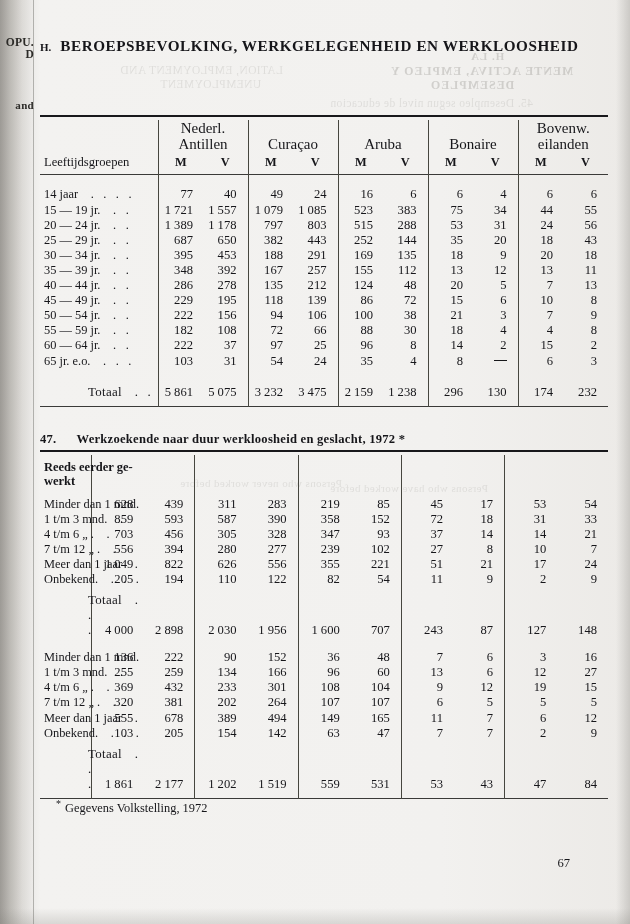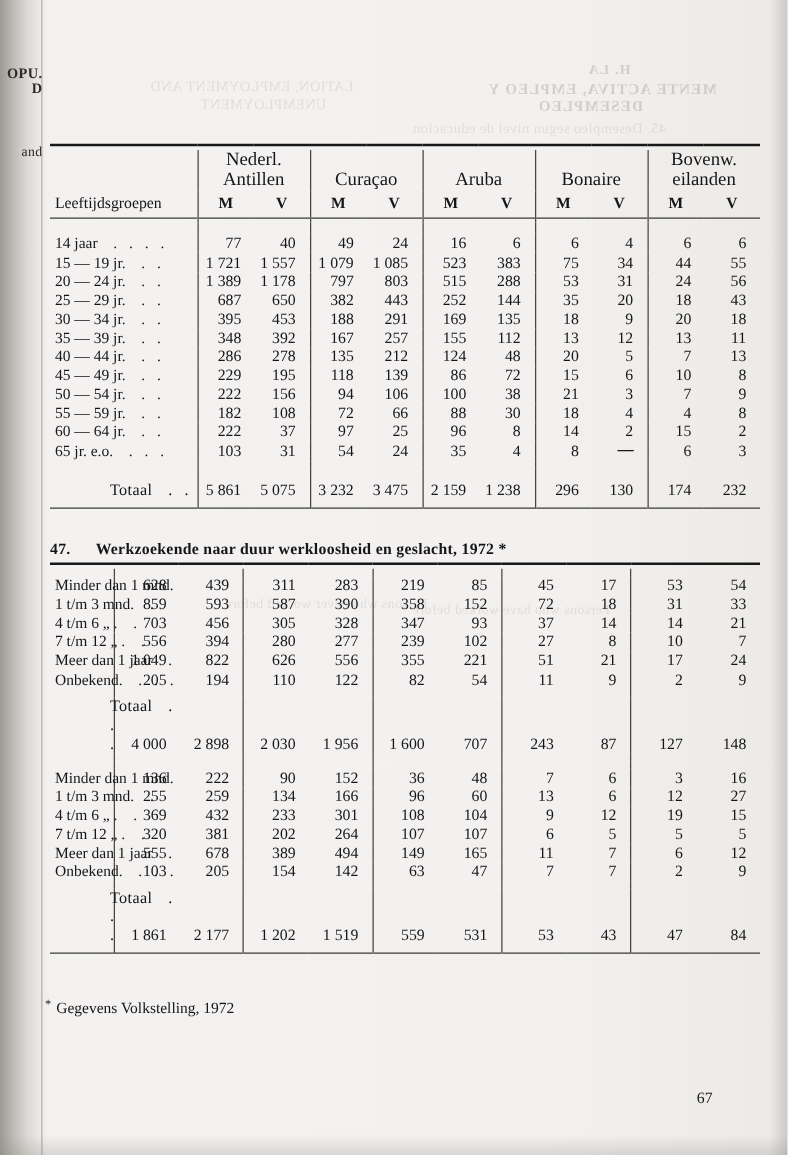--- a/index.html
+++ b/index.html
@@ -38,25 +38,24 @@
     pointer-events:none;
   }
 
   
   .sliver{
     position:absolute;left:0;width:34px;
     font-family:"Liberation Serif",serif;
     font-weight:700;color:#2c2b28;
     text-align:right;padding-right:3px;
     letter-spacing:.3px;
-    margin-top:17px;
   }
   .sliver.l1{top:36px;font-size:11.5px;}
   .sliver.l2{top:48px;font-size:11.5px;}
-  .sliver.l3{top:99px;font-size:11px;font-weight:400;}
+  .sliver.l3{top:99px;font-size:11px;font-weight:700;}
 
   
   .bleed{
     position:absolute;
     color:#8d8b86;
     opacity:.32;
     transform:scaleX(-1);
     font-weight:700;
     letter-spacing:1px;
     pointer-events:none;
@@ -143,28 +142,27 @@
   .blockhead td{
     font-size:12.5px;font-weight:700;line-height:1.14;
     padding-left:4px;padding-top:5px;padding-bottom:2px;
     white-space:nowrap;
   }
 
   .dash{display:inline-block;width:13px;border-bottom:1.6px solid #17171a;
         vertical-align:.28em;}
 
   .footnote{
-    position:absolute;left:0;top:798px;font-size:12.4px;
+    position:absolute;left:20px;top:798px;font-size:12.4px;
   }
   .footnote .star{font-size:10px;vertical-align:.45em;margin-right:4px;}
 
   .pageno{
     position:absolute;right:42px;top:856px;
     font-size:12.6px;
-    margin-top:15px;
   }
 
   .t46 .c-stub{width:118px;}
   .t46 .c-n{width:45px;}
 </style>
 </head>
 <body>
 
 <div class="page">
   <div class="gutter-shadow"></div>
@@ -180,20 +178,23 @@
   <div class="bleed" style="left:390px;top:64px;font-size:12px;">MENTE ACTIVA, EMPLEO Y</div>
   <div class="bleed" style="left:430px;top:78px;font-size:12px;">DESEMPLEO</div>
   <div class="bleed faint" style="left:330px;top:97px;font-size:11.5px;">45. Desempleo segun nivel de educacion</div>
   <div class="bleed faint" style="left:120px;top:64px;font-size:11.5px;">LATION, EMPLOYMENT AND</div>
   <div class="bleed faint" style="left:160px;top:78px;font-size:11.5px;">UNEMPLOYMENT</div>
   <div class="bleed faint" style="left:180px;top:477px;font-size:11px;">Persons who never worked before</div>
   <div class="bleed faint" style="left:330px;top:482px;font-size:11px;">Persons who have worked before</div>
 
   <div class="content">
 
+    <div class="section-head">
+      <span class="letter">H.</span><span>BEROEPSBEVOLKING, WERKGELEGENHEID EN WERKLOOSHEID</span>
+    </div>
 
 
     <table class="t46">
       <colgroup>
         <col class="c-stub">
           <col class="c-n">
           <col class="c-n">
         <col class="c-n">
           <col class="c-n">
           <col class="c-n">
@@ -487,20 +488,33 @@
           <col class="c-n">
           <col class="c-n">
           <col class="c-n">
       </colgroup>
       <tbody>
         <tr class="rule-top">
             <td colspan="11"></td>
           </tr>
       </tbody>
       <tbody id="t47-body">
+          <tr class="blockhead">
+            <td><span>Reeds eerder ge-</span><br><span>werkt</span></td>
+            <td class="vs"></td>
+            <td></td>
+            <td class="vs"></td>
+            <td></td>
+            <td class="vs"></td>
+            <td></td>
+            <td class="vs"></td>
+            <td></td>
+            <td class="vs"></td>
+            <td></td>
+          </tr>
           <tr class="spacer-sm">
             <td></td>
             <td class="vs"></td>
             <td></td>
             <td class="vs"></td>
             <td></td>
             <td class="vs"></td>
             <td></td>
             <td class="vs"></td>
             <td></td>

